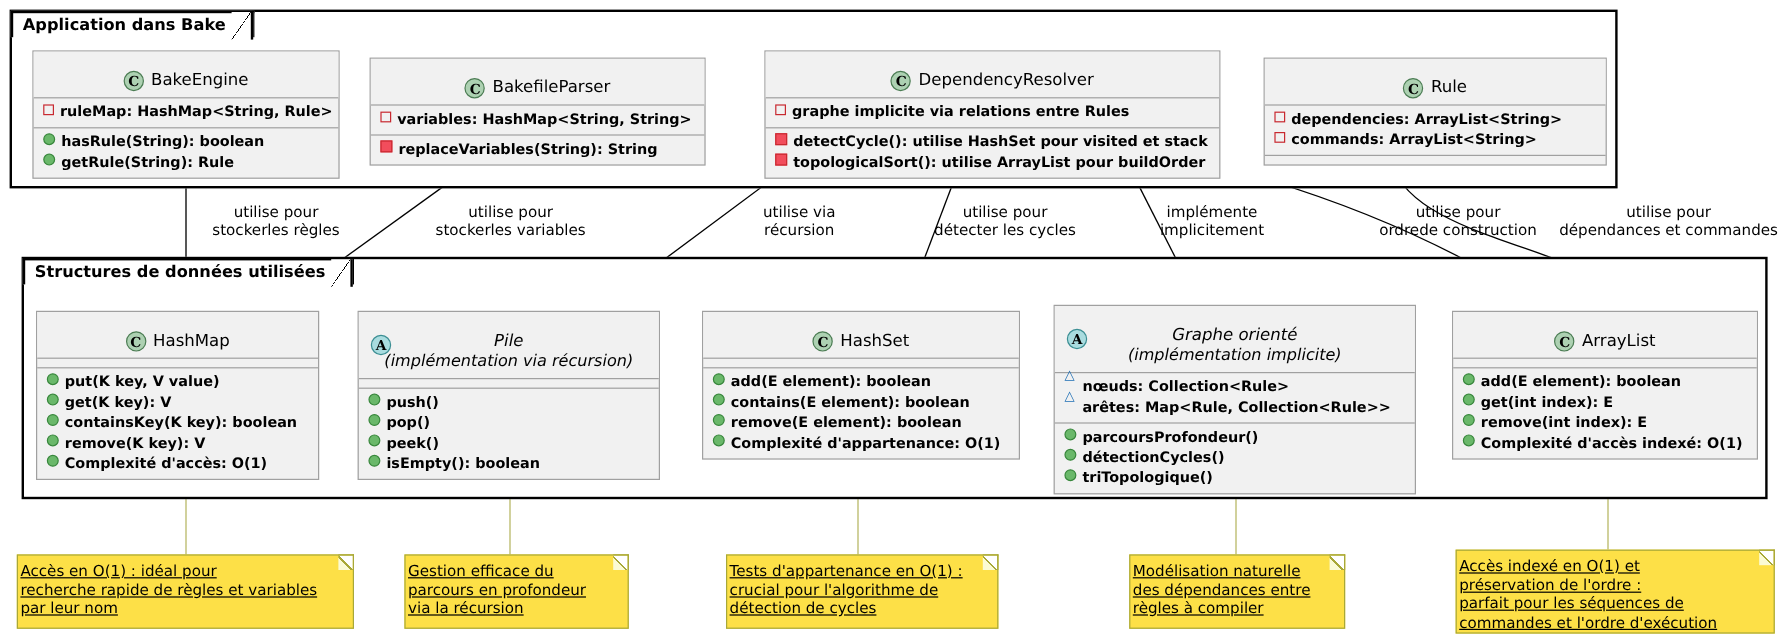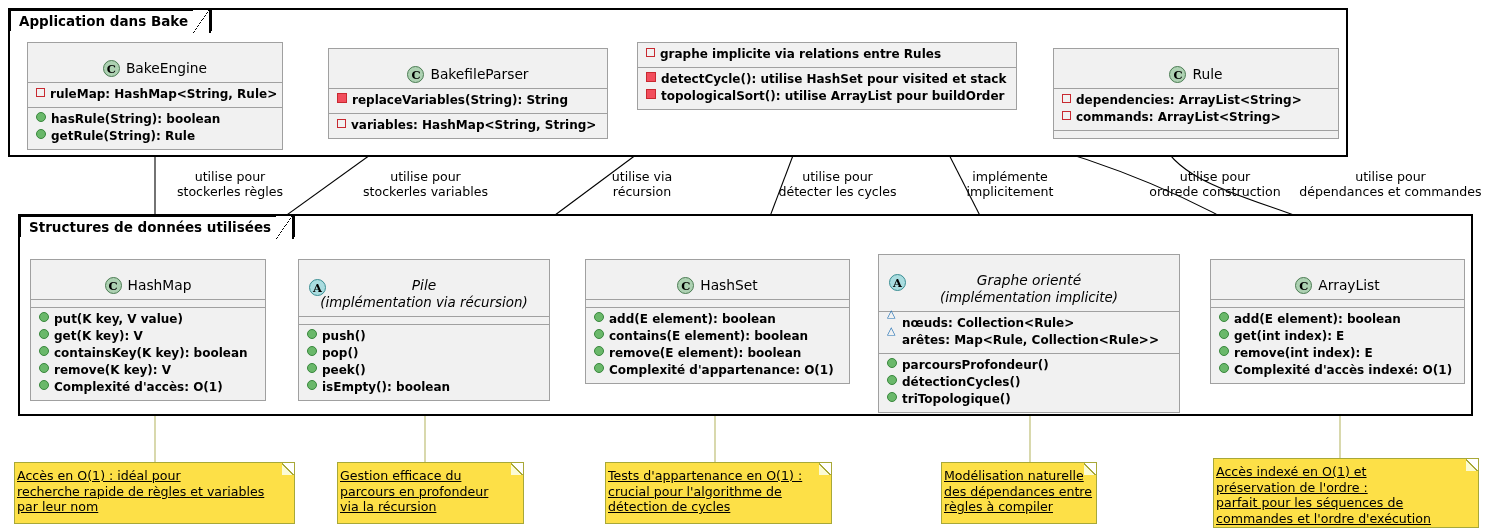--- a/index.html
+++ b/index.html
@@ -274,33 +274,36 @@
     </div>
     <div class="compartment">
       <div class="member"><span class="vis private-field"></span><span>ruleMap: HashMap&lt;String, Rule&gt;</span></div>
     </div>
     <div class="compartment">
       <div class="member"><span class="vis public-method"></span><span>hasRule(String): boolean</span></div>
       <div class="member"><span class="vis public-method"></span><span>getRule(String): Rule</span></div>
     </div>
   </div>
 
-  <div class="cls" style="left:328px; top:48px; width:280px;">
+  <div class="cls" style="left:308px; top:48px; width:280px;">
     <div class="cls-header">
       <span class="stereo c">C</span><span class="cls-title">BakefileParser</span>
     </div>
     <div class="compartment">
+      <div class="member"><span class="vis private-field"></span><span>variables: HashMap&lt;String, String&gt;</span></div>
+    </div>
+    <div class="compartment">
       <div class="member"><span class="vis private-method"></span><span>replaceVariables(String): String</span></div>
     </div>
-    <div class="compartment">
-      <div class="member"><span class="vis private-field"></span><span>variables: HashMap&lt;String, String&gt;</span></div>
-    </div>
   </div>
 
   <div class="cls" style="left:637px; top:42px; width:380px;">
+    <div class="cls-header">
+      <span class="stereo c">C</span><span class="cls-title">DependencyResolver</span>
+    </div>
     <div class="compartment">
       <div class="member"><span class="vis private-field"></span><span>graphe implicite via relations entre Rules</span></div>
     </div>
     <div class="compartment">
       <div class="member"><span class="vis private-method"></span><span>detectCycle(): utilise HashSet pour visited et stack</span></div>
       <div class="member"><span class="vis private-method"></span><span>topologicalSort(): utilise ArrayList pour buildOrder</span></div>
     </div>
   </div>
 
   <div class="cls" style="left:1053px; top:48px; width:286px;">
@@ -387,21 +390,21 @@
   </div>
 
   <div class="edge-label" style="left:160px; top:169px; width:140px;">
     <div>utilise pour</div>
     <div>stockerles règles</div>
   </div>
   <div class="edge-label" style="left:343px; top:169px; width:165px;">
     <div>utilise pour</div>
     <div>stockerles variables</div>
   </div>
-  <div class="edge-label" style="left:592px; top:169px; width:100px;">
+  <div class="edge-label" style="left:616px; top:169px; width:100px;">
     <div>utilise via</div>
     <div>récursion</div>
   </div>
   <div class="edge-label" style="left:760px; top:169px; width:155px;">
     <div>utilise pour</div>
     <div>détecter les cycles</div>
   </div>
   <div class="edge-label" style="left:945px; top:169px; width:130px;">
     <div>implémente</div>
     <div>implicitement</div>
@@ -423,21 +426,21 @@
   <div class="note" style="left:337px; top:462px; width:187px; height:62px;">
     <div class="note-line">Gestion efficace du</div>
     <div class="note-line">parcours en profondeur</div>
     <div class="note-line">via la récursion</div>
   </div>
   <div class="note" style="left:605px; top:462px; width:227px; height:62px;">
     <div class="note-line">Tests d'appartenance en O(1) :</div>
     <div class="note-line">crucial pour l'algorithme de</div>
     <div class="note-line">détection de cycles</div>
   </div>
-  <div class="note" style="left:941px; top:462px; width:156px; height:62px;">
+  <div class="note" style="left:941px; top:462px; width:180px; height:62px;">
     <div class="note-line">Modélisation naturelle</div>
     <div class="note-line">des dépendances entre</div>
     <div class="note-line">règles à compiler</div>
   </div>
   <div class="note" style="left:1213px; top:458px; width:266px; height:70px;">
     <div class="note-line">Accès indexé en O(1) et</div>
     <div class="note-line">préservation de l'ordre :</div>
     <div class="note-line">parfait pour les séquences de</div>
     <div class="note-line">commandes et l'ordre d'exécution</div>
   </div>

